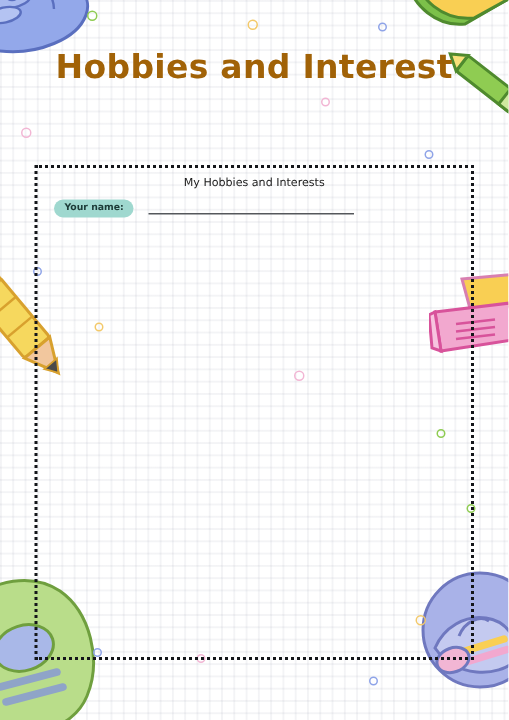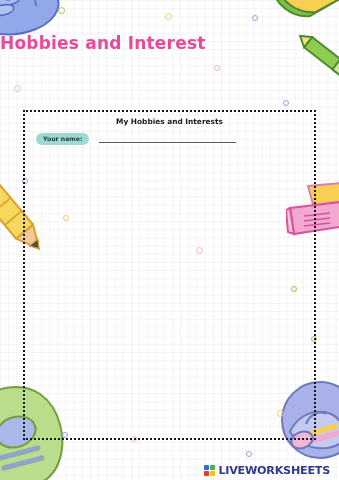--- a/index.html
+++ b/index.html
@@ -39,25 +39,26 @@
     border-radius: 50%;
     background: transparent;
     z-index: 2;
   }
 
   
   .title {
     position: absolute;
     left: 0; right: 0;
     top: 33px;
+    text-align: center;
     font-family: "DejaVu Sans", sans-serif;
-    font-size: 17px;
+    font-size: 22px;
     font-weight: 700;
     letter-spacing: 0.2px;
-    color: #ec4899;
+    color: #a16207;
     z-index: 5;
   }
 
   .instructions {
     position: absolute;
     left: 28px;
     top: 68px;
     width: 282px;
     font-size: 6.4px;
     line-height: 1.72;
@@ -75,21 +76,21 @@
     border: 2.5px dotted #14161a;
     z-index: 4;
   }
 
   .frame-title {
     position: absolute;
     left: 0; right: 0;
     top: 117px;
     text-align: center;
     font-size: 7.4px;
-    font-weight: 700;
+    font-weight: 400;
     color: #1a1a1a;
     z-index: 6;
   }
 
   .name-row {
     position: absolute;
     left: 36px;
     top: 132px;
     width: 200px;
     height: 14px;
@@ -247,23 +248,14 @@
 
   <div class="frame-title">My Hobbies and Interests</div>
 
   <div class="name-row">
     <span class="name-pill" style="background: rgb(159, 216, 207);">Your name:</span>
     <span class="name-line"></span>
   </div>
 
   <div class="answer-area"></div>
 
-  <div class="watermark">
-    <span class="wm-logo">
-      <i style="background: rgb(47, 111, 208);"></i>
-      <i style="background: rgb(72, 178, 75);"></i>
-      <i style="background: rgb(224, 60, 49);"></i>
-      <i style="background: rgb(243, 193, 27);"></i>
-    </span>
-    <span class="wm-text" style="color: rgb(47, 58, 143);">LIVEWORKSHEETS</span>
-  </div>
 
 </div>
 
 </body></html>

